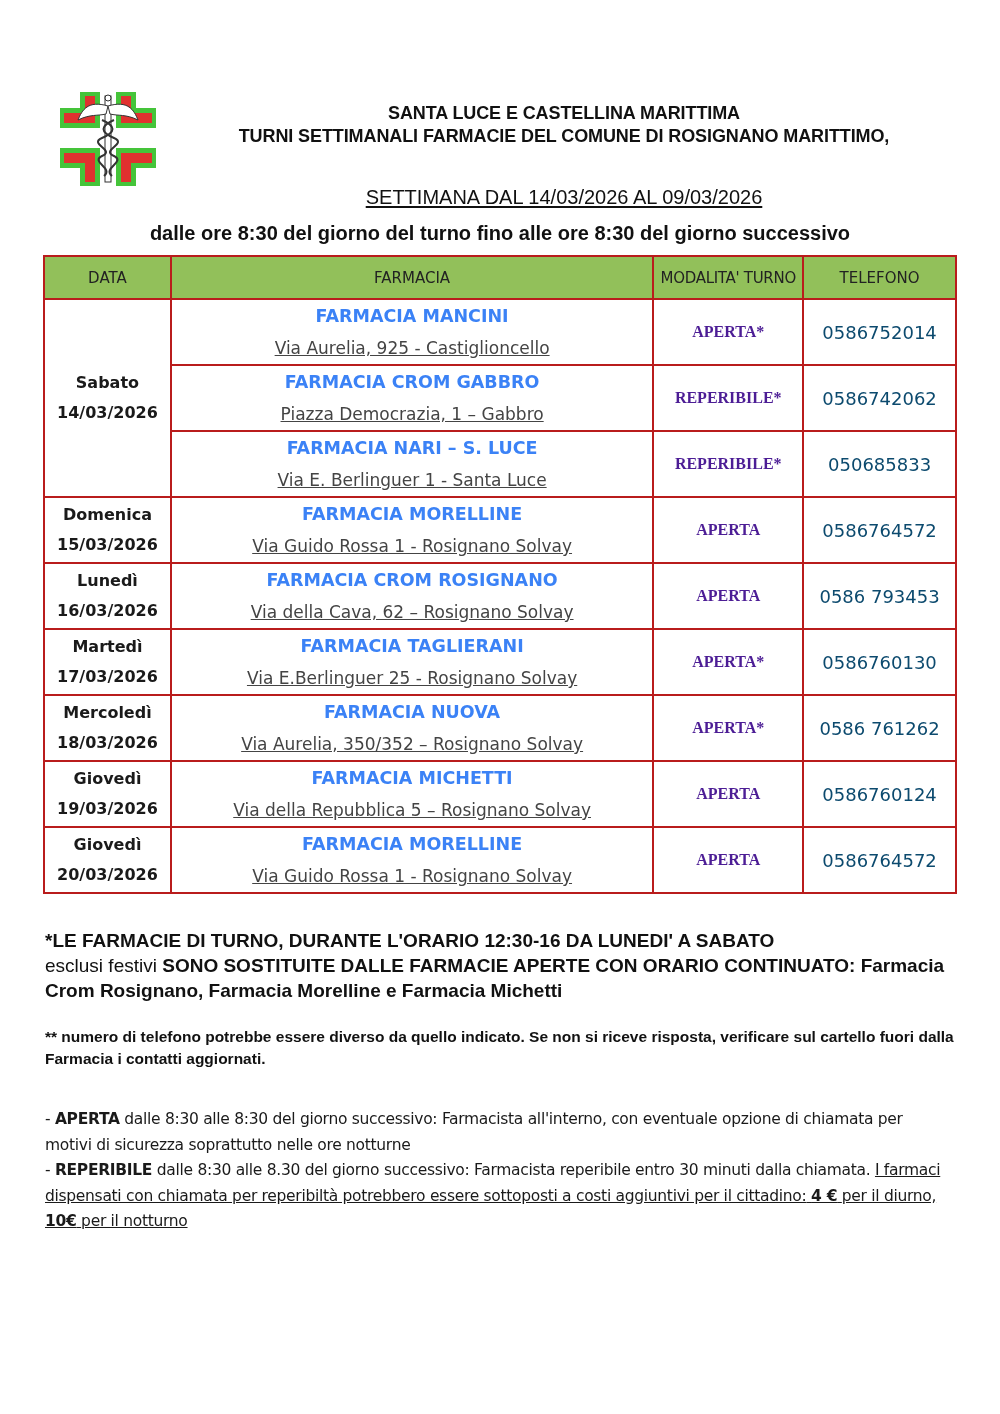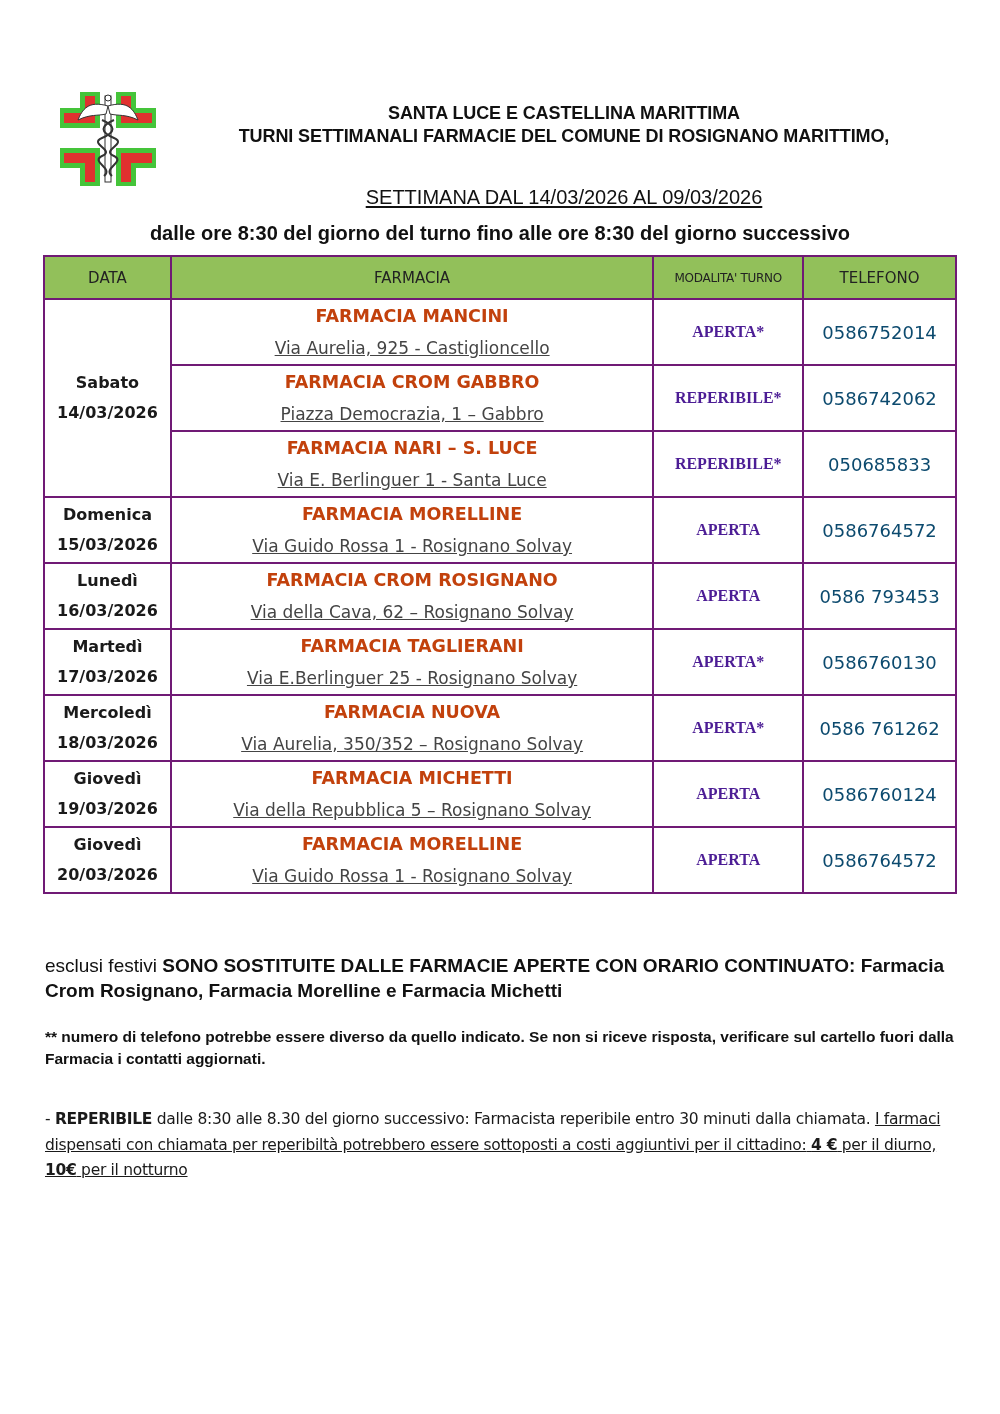--- a/index.html
+++ b/index.html
@@ -3,27 +3,27 @@
 <meta charset="utf-8">
 <style>
   html, body { margin: 0; padding: 0; background: #ffffff; }
   body { width: 1000px; height: 1414px; position: relative; font-family: "Liberation Sans", sans-serif; color: #111; overflow: hidden; }
   .logo { position: absolute; left: 58px; top: 90px; width: 100px; height: 98px; }
   .title { position: absolute; left: 180px; top: 102px; width: 768px; text-align: center; font-weight: bold; font-size: 18px; line-height: 23px; letter-spacing: -0.1px; }
   .week { position: absolute; left: 180px; top: 186px; width: 768px; text-align: center; font-size: 20px; text-decoration: underline; text-underline-offset: 2px; }
   .hours { position: absolute; left: 40px; top: 222px; width: 920px; text-align: center; font-weight: bold; font-size: 20px; }
 
   table.turni { position: absolute; left: 43px; top: 255px; width: 914px; border-collapse: collapse; font-family: "DejaVu Sans", sans-serif; }
-  table.turni th, table.turni td { border: 2px solid #701a75; padding: 0; text-align: center; vertical-align: middle; }
+  table.turni th, table.turni td { border: 2px solid #b91c1c; padding: 0; text-align: center; vertical-align: middle; }
   table.turni th { background: #92c05a; font-weight: normal; font-size: 15px; height: 41px; color: #222; }
-  table.turni th.mod { font-size: 12px; letter-spacing: -0.3px; margin-top: 36px; }
+  table.turni th.mod { font-size: 15px; letter-spacing: -0.3px; margin-top: 36px; }
   col.c1 { width: 127px; } col.c2 { width: 484px; } col.c3 { width: 150px; } col.c4 { width: 153px; }
   td.date { font-weight: bold; font-size: 16px; line-height: 30px; color: #1a1a1a; }
   td.farm { height: 64px; }
-  td.farm .name { font-weight: bold; font-size: 17.5px; line-height: 32px; color: #c2410c; }
+  td.farm .name { font-weight: bold; font-size: 17.5px; line-height: 32px; color: #3b82f6; }
   td.farm .addr { font-size: 17px; line-height: 32px; color: #444; text-decoration: underline; }
   td.mode { font-weight: bold; font-size: 16px; color: #4c1d95; font-family: Liberation Serif, serif; }
   td.phone { font-size: 18px; color: #0c4a6e; }
 
   .note1 { position: absolute; left: 45px; top: 928px; width: 900px; font-weight: bold; font-size: 19px; line-height: 25px; }
   .note1 .nb { font-weight: normal; }
   .note2 { position: absolute; left: 45px; top: 1026px; width: 910px; font-weight: bold; font-size: 15.5px; line-height: 22px; }
   .legend { position: absolute; left: 45px; top: 1107px; width: 900px; font-family: "DejaVu Sans", sans-serif; font-size: 15.5px; line-height: 25.5px; color: #1a1a1a; letter-spacing: -0.3px; }
   .legend b { font-weight: bold; }
   .legend .u { text-decoration: underline; }
@@ -175,26 +175,30 @@
           <div class="name">FARMACIA MORELLINE</div>
           <div class="addr">Via Guido Rossa 1 - Rosignano Solvay</div>
         </td>
         <td class="mode">APERTA</td>
         <td class="phone">0586764572</td>
       </tr>
     </tbody>
 </table>
 
 <div class="note1">
-  <br>
+  <span>*LE FARMACIE DI TURNO, DURANTE L'ORARIO 12:30-16 DA LUNEDI' A SABATO</span><br>
   <span class="nb">esclusi festivi</span>
   <span>SONO SOSTITUITE DALLE FARMACIE APERTE CON ORARIO CONTINUATO: Farmacia Crom Rosignano, Farmacia Morelline e Farmacia Michetti</span>
 </div>
 
 <div class="note2">** numero di telefono potrebbe essere diverso da quello indicato. Se non si riceve risposta, verificare sul cartello fuori dalla Farmacia i contatti aggiornati.</div>
 
 <div class="legend">
+  <div>
+    <span>- </span><b>APERTA</b>
+    <span>dalle 8:30 alle 8:30 del giorno successivo: Farmacista all'interno, con eventuale opzione di chiamata per motivi di sicurezza soprattutto nelle ore notturne</span>
+  </div>
   <div>
     <span>- </span><b>REPERIBILE</b>
     <span>dalle 8:30 alle 8.30 del giorno successivo: Farmacista reperibile entro 30 minuti dalla chiamata.</span>
     <span class="u"><span>I farmaci dispensati con chiamata per reperibiltà potrebbero essere sottoposti a costi aggiuntivi per il cittadino:</span> <b>4 €</b> <span>per il diurno,</span> <b>10€</b> <span>per il notturno</span></span>
   </div>
 </div>
 
 </body></html>

